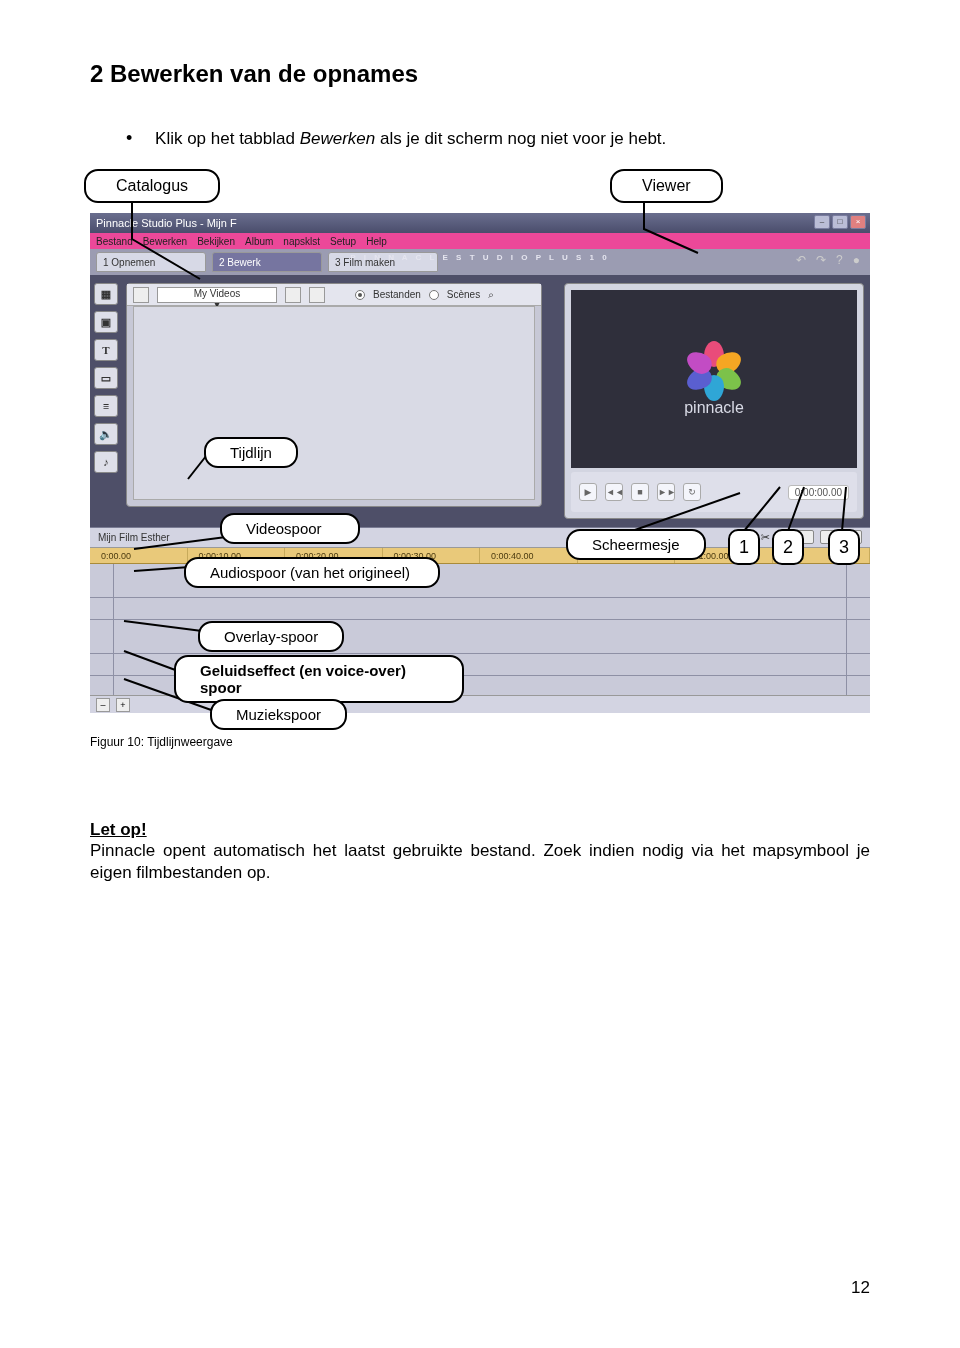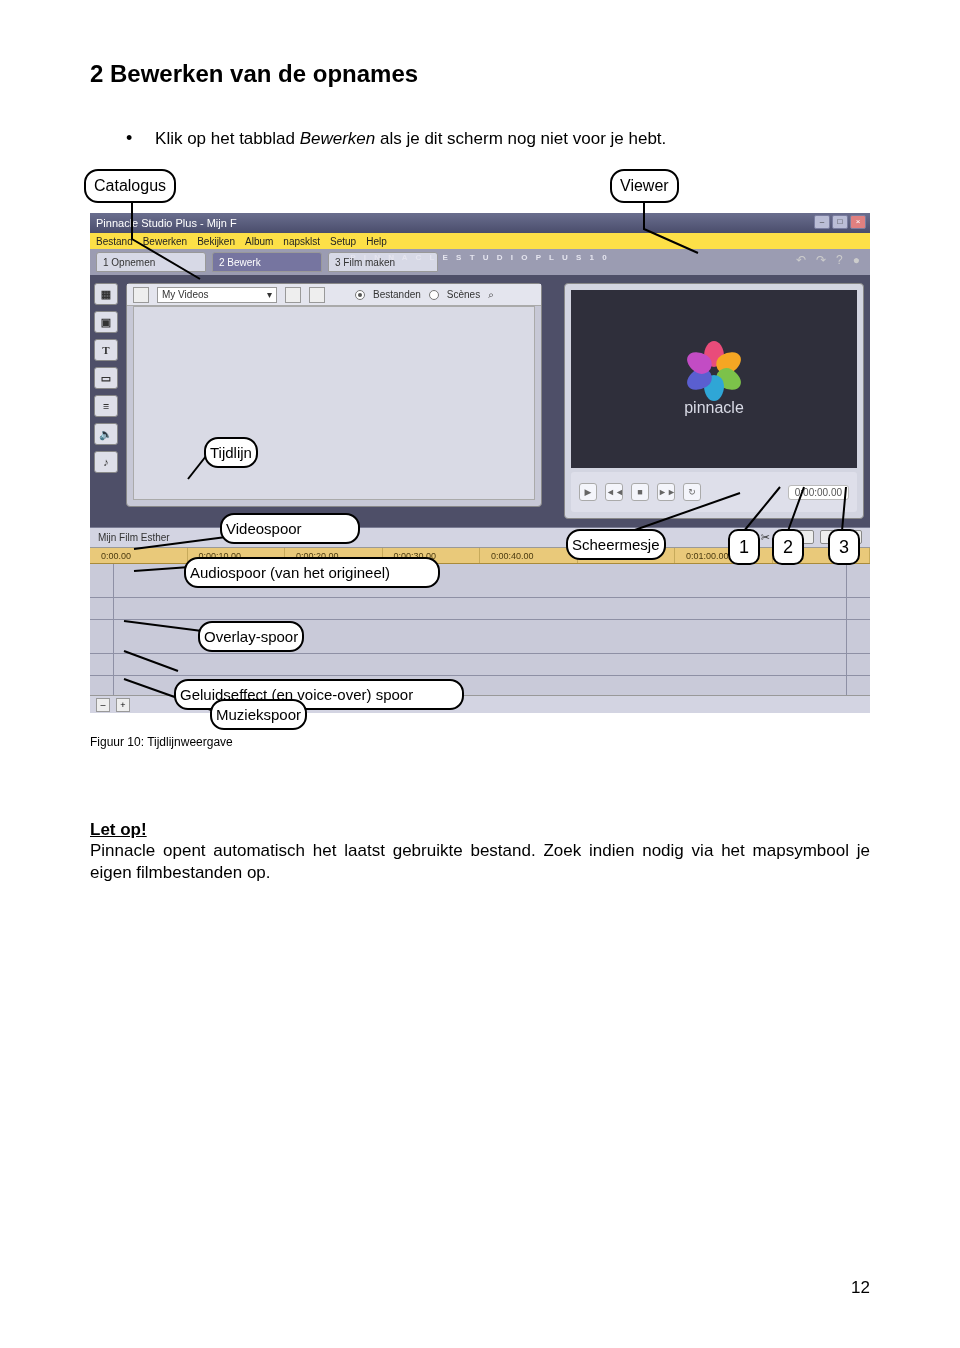--- a/index.html
+++ b/index.html
@@ -11,32 +11,32 @@
   .italic { font-style: italic; }
   .screenshot-wrap { position: relative; width: 780px; height: 560px; margin-top: 10px; }
   .screenshot { position: absolute; left: 0; top: 44px; width: 780px; height: 500px; }
 
   
   .titlebar { position:absolute; top:0; left:0; right:0; height:20px; background:linear-gradient(#6a6e8e,#4a4d6c); display:flex; align-items:center; padding:0 6px; }
   .titlebar .ttxt { color:#fff; font:11px Arial; }
   .winbtns { position:absolute; right:4px; top:2px; display:flex; gap:2px; }
   .winbtn { width:16px; height:14px; background:#babdd6; border:1px solid #7a7da0; border-radius:2px; font:8px Arial; text-align:center; line-height:12px; color:#333; }
   .winbtn.close { background:#e08080; color:#fff; }
-  .menubar { position:absolute; top:20px; left:0; right:0; height:16px; background:#fde047; display:flex; align-items:center; gap:10px; padding:0 6px; font:10px Arial; color:#222; }
+  .menubar { position:absolute; top:20px; left:0; right:0; height:16px; background:#ec4899; display:flex; align-items:center; gap:10px; padding:0 6px; font:10px Arial; color:#222; }
 
   .tabs-row { position:absolute; top:36px; left:0; right:0; height:26px; background:#9b9cb2; display:flex; align-items:center; padding:0 6px; gap:6px; }
   .mtab { height:20px; width:110px; background:#d7d9e6; border:1px solid #999; border-radius:3px 3px 0 0; font:10px Arial; display:flex; align-items:center; padding:0 6px; color:#333; }
   .mtab.active { background:#7675a0; color:#fff; }
   .brand { position:absolute; left:50%; transform:translateX(-50%); top:40px; font:bold 8px Arial; letter-spacing:3px; color:#e5e5ef; }
   .helpicons { position:absolute; right:10px; top:40px; display:flex; gap:10px; font:12px Arial; color:#ccc; }
 
   .work { position:absolute; top:62px; left:0; right:0; bottom:0; background:#4e4f68; }
   .catalog { position:absolute; top:8px; left:36px; width:416px; height:224px; background:#c7c8d6; border:1px solid #888; border-radius:4px; }
   .catalog-top { height:22px; background:#e4e5ee; border-bottom:1px solid #aaa; display:flex; align-items:center; gap:8px; padding:0 6px; font:10px Arial; color:#333; }
-  .cselect { height:16px; width:120px; background:#fff; border:1px solid #999; font:10px Arial; padding:0 4px; display:flex; align-items:center; justify-content:space-between; }
+  .cselect { height:16px; width:120px; background:#fff; border:1px solid #999; font:10px Arial; padding:0 4px; display:flex; align-items:center; justify-content:space-between;flex-direction:column; }
   .csmall { width:16px; height:16px; border:1px solid #999; background:#eee; }
   .radio { width:10px; height:10px; border:1px solid #777; border-radius:50%; background:#fff; display:inline-block; }
   .radio.on::after { content:""; display:block; width:4px; height:4px; background:#555; border-radius:50%; margin:2px; }
   .catalog-body { position:absolute; top:22px; left:6px; right:6px; bottom:6px; background:#d9dae5; border:1px solid #aaa; }
   .sidetools { position:absolute; top:8px; left:4px; width:26px; display:flex; flex-direction:column; gap:6px; }
   .stool { width:24px; height:22px; background:#dedfe9; border:1px solid #888; border-radius:3px; font:bold 11px Georgia; text-align:center; line-height:20px; color:#333; }
 
   .viewer { position:absolute; top:8px; right:6px; width:300px; height:236px; background:#d3d5e1; border:1px solid #888; border-radius:4px; }
   .vscreen { position:absolute; top:6px; left:6px; right:6px; height:178px; background:#2f2f3b; display:flex; align-items:center; justify-content:center; flex-direction:column; gap:6px; }
   .pinwheel { width:52px; height:52px; position:relative; }
@@ -55,22 +55,22 @@
   .rtick { flex:1; border-right:1px solid #c7aa5b; padding-left:11px; line-height:16px; }
   .track { height:22px; border-bottom:1px solid #8e90a5; display:flex; }
   .track .tlabel { width:24px; background:#c9cad9; border-right:1px solid #8e90a5; }
   .track .tbody { flex:1; background:#c9cad9; }
   .track .tctl { width:24px; background:#c9cad9; border-left:1px solid #8e90a5; }
   .track.big { height:34px; }
   .tl-foot { position:absolute; bottom:0; left:0; right:0; height:18px; background:#d3d4e2; border-top:1px solid #999; display:flex; align-items:center; padding:0 6px; gap:6px; }
   .zbtn { width:14px; height:14px; border:1px solid #999; background:#eee; font:9px Arial; text-align:center; line-height:12px; }
 
   
-  .callout { position:absolute; background:#fff; border:2px solid #000; border-radius:14px; padding:6px 8px; font:16px Arial; z-index:10; }
-  .callout.sm { font:15px Arial; padding:5px 4px; }
+  .callout { position:absolute; background:#fff; border:2px solid #000; border-radius:14px; padding:6px 30px; font:16px Arial; z-index:10; }
+  .callout.sm { font:15px Arial; padding:5px 24px; }
   .numbox { position:absolute; background:#fff; border:2px solid #000; border-radius:10px; width:32px; height:36px; font:18px Arial; text-align:center; line-height:32px; z-index:10; }
   svg.lead { position:absolute; z-index:9; overflow:visible; }
 
   .caption { font-size:12px; margin-top:6px; margin-left:0; }
   .letop { margin-top:70px; }
   .letop .lo { font-size:17px; font-weight:bold; text-decoration:underline; }
   .letop p { font-size:17px; text-align:justify; line-height:1.25; }
   .pagenum { position:absolute; right:90px; bottom:50px; font-size:17px; }
 </style>
 </head>
@@ -112,21 +112,21 @@
       </svg>
 
     <div class="numbox" style="left:638px; top:360px;">1</div>
     <div class="numbox" style="left:682px; top:360px;">2</div>
     <div class="numbox" style="left:738px; top:360px;">3</div>
     <svg class="lead" style="left:650px; top:314px;" width="120" height="50">
         <path d="M4 48 L40 4 M48 48 L64 4 M102 48 L106 4" fill="none" stroke="#000" stroke-width="2"></path>
       </svg>
 
     <div class="callout sm" style="left:108px; top:452px;">Overlay-spoor</div>
-    <div class="callout sm" style="left:84px; top:510px; width:290px;">Geluidseffect (en voice-over) spoor</div>
+    <div class="callout sm" style="left:84px; top:486px; width:290px;font-weight:bold;">Geluidseffect (en voice-over) spoor</div>
     <div class="callout sm" style="left:120px; top:530px;">Muziekspoor</div>
     <svg class="lead" style="left:20px; top:450px;" width="120" height="110">
         <path d="M92 12 L14 2 M68 52 L14 32 M104 92 L14 60" fill="none" stroke="#000" stroke-width="2"></path>
       </svg>
 
     <div class="screenshot">
       <div class="titlebar">
         <span class="ttxt">Pinnacle Studio Plus - Mijn F</span>
         <div class="winbtns">
           <div class="winbtn">–</div>

